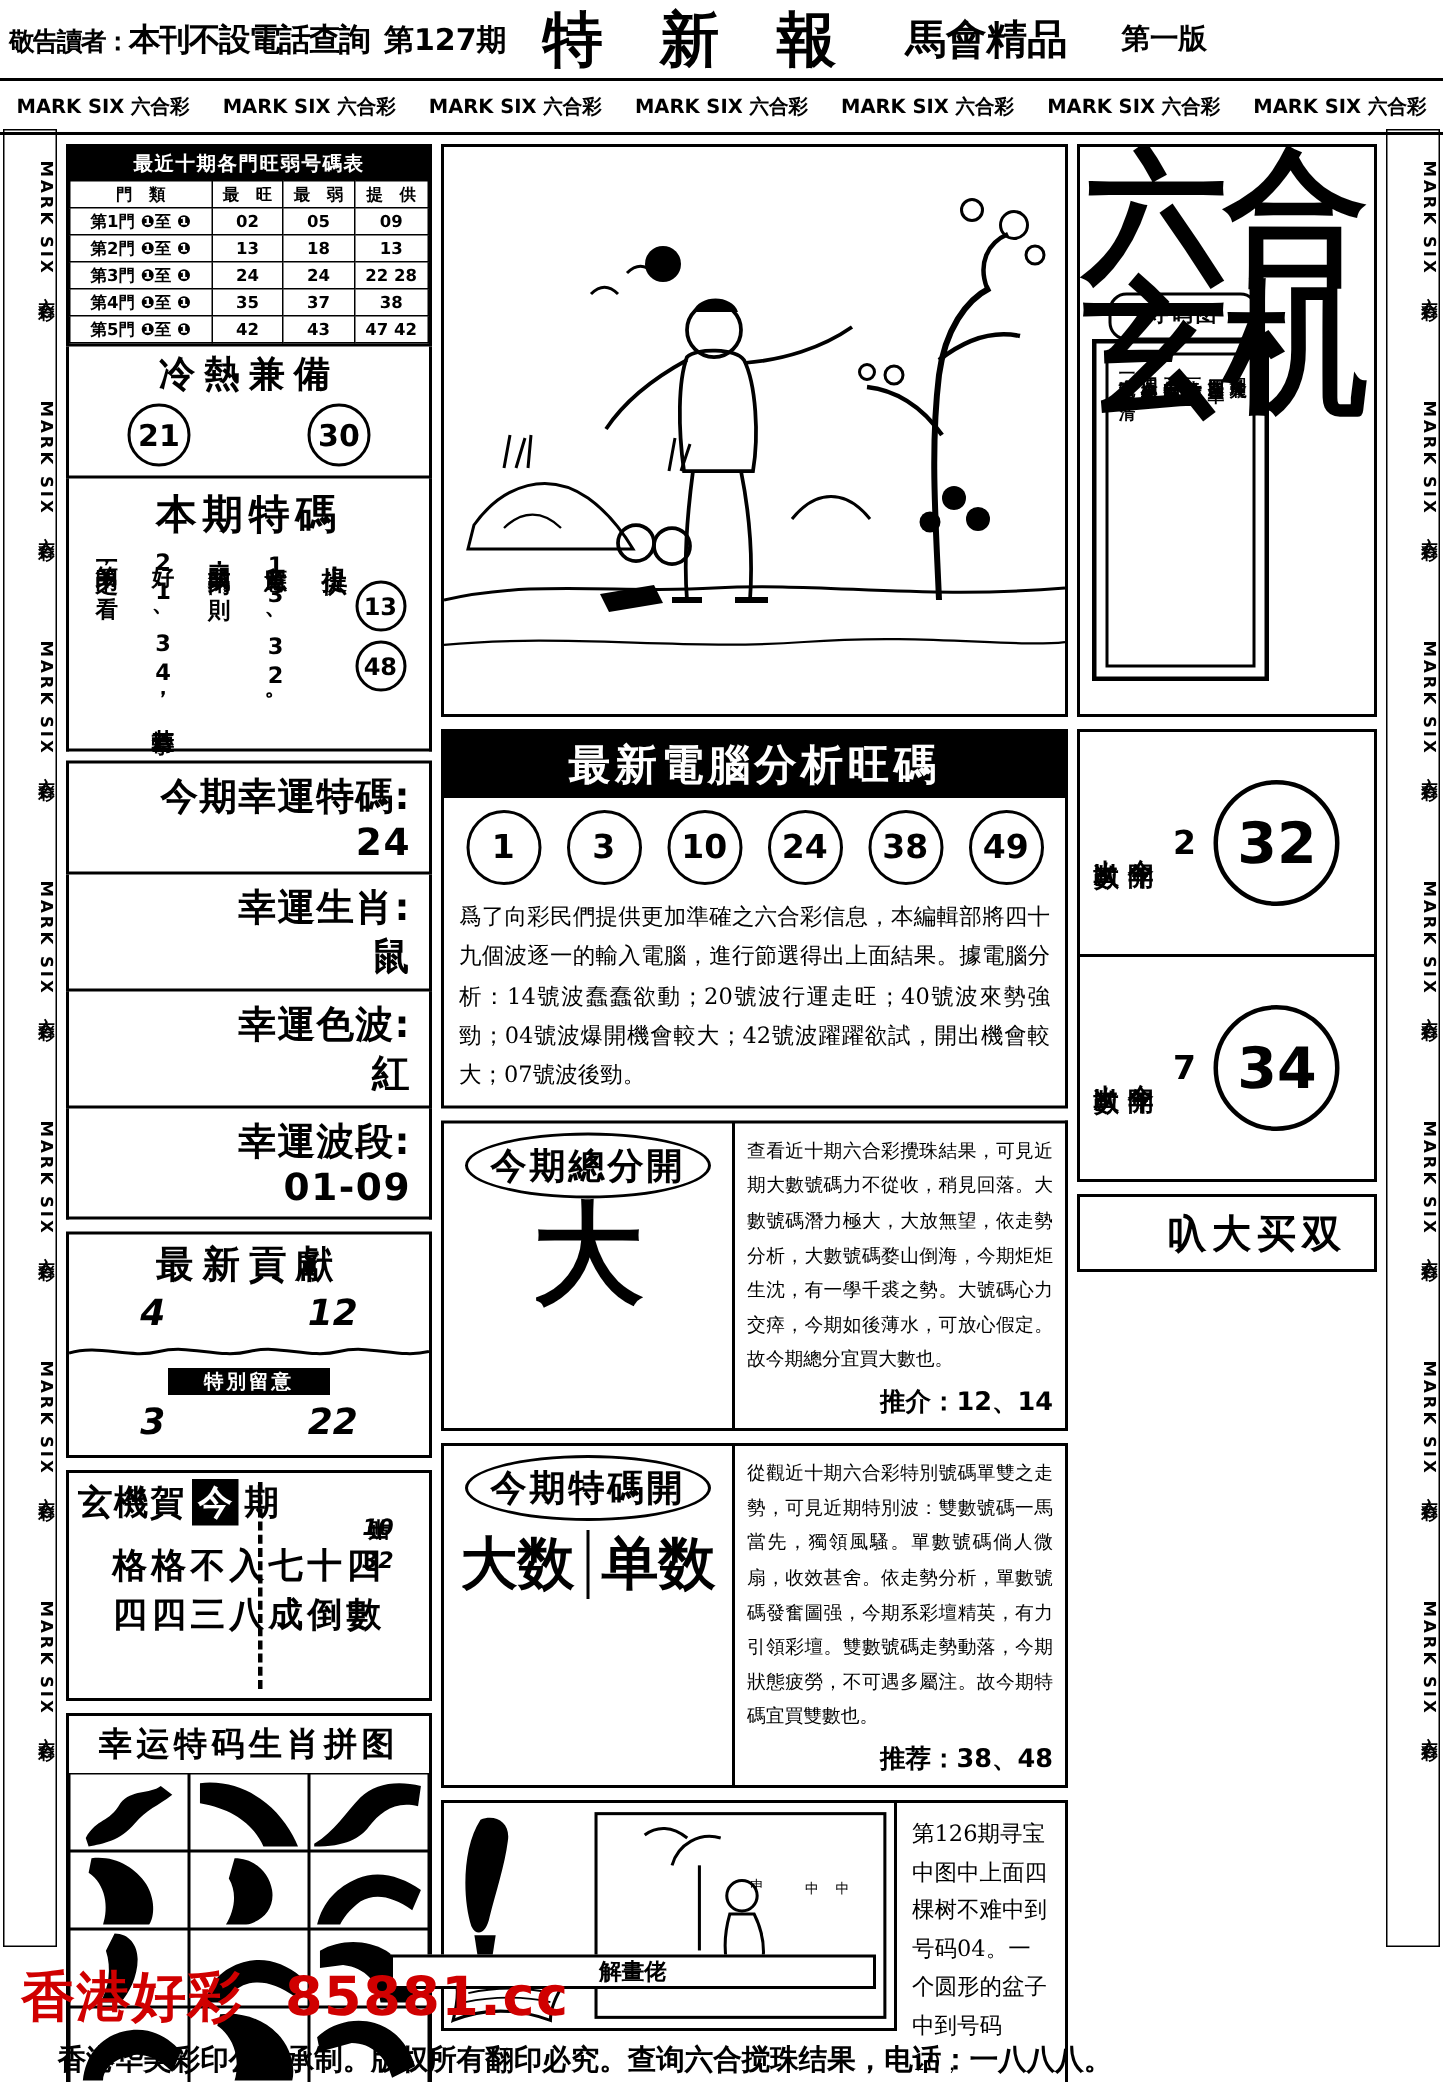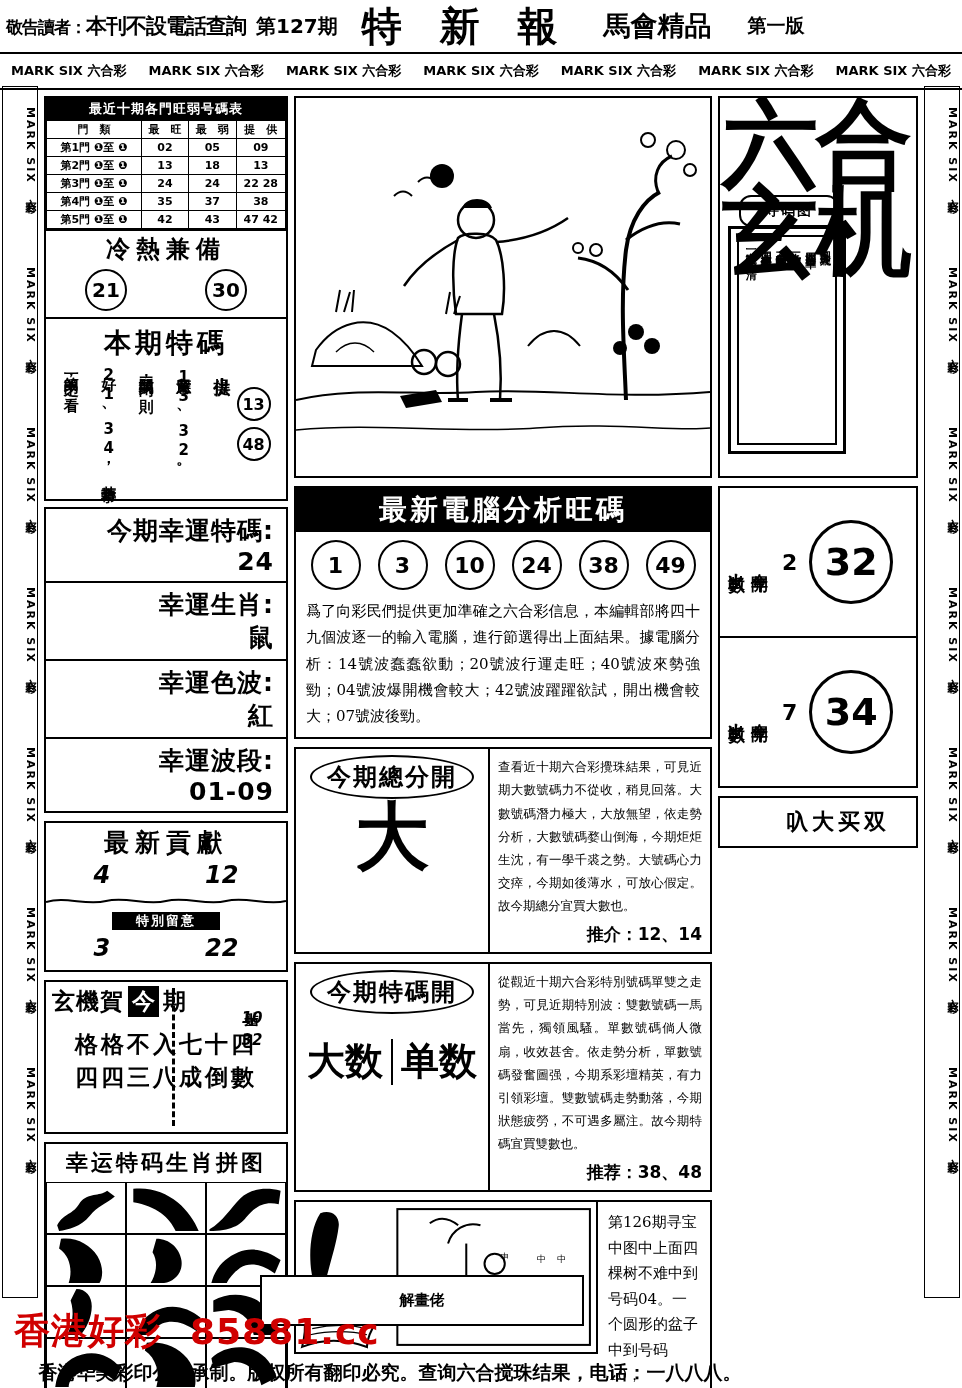--- a/index.html
+++ b/index.html
@@ -106,29 +106,29 @@
   .scroll .vt{writing-mode:vertical-rl;text-orientation:upright;font-size:11px;font-weight:bold;line-height:1.35;letter-spacing:1px;}
 
   .statbox{border:2px solid #000;border-top:none;height:148px;display:flex;align-items:center;}
   .statbox.first{border-top:2px solid #000;margin-top:8px;}
   .statbox .lbls{display:flex;margin-left:6px;}
   .statbox .lbls .v{writing-mode:vertical-rl;text-orientation:upright;font-size:17px;font-weight:bold;letter-spacing:2px;}
   .statbox .cnt{font-size:22px;font-weight:bold;margin-left:10px;}
   .statbox .big{width:78px;height:78px;border:3px solid #000;border-radius:50%;display:flex;align-items:center;justify-content:center;font-size:38px;font-weight:bold;margin-left:12px;}
 
   .rbox{border:2px solid #000;margin-top:8px;padding:4px 6px;}
-  .rbox .hh{font-size:22px;font-weight:bold;text-align:center;letter-spacing:4px;font-family:"DejaVu Serif",serif;margin-left:40px;}
+  .rbox .hh{font-size:26px;font-weight:bold;text-align:center;letter-spacing:4px;font-family:"DejaVu Serif",serif;margin-left:40px;}
 
   
   .footer-logo{position:absolute;left:0;bottom:34px;width:962px;height:46px;display:flex;align-items:center;}
   .fl-1{font-size:36px;font-weight:bold;color:#d00000;margin-left:14px;letter-spacing:1px;font-family:"DejaVu Serif",serif;}
   .fl-2{font-size:36px;font-weight:bold;color:#d00000;margin-left:28px;letter-spacing:1px;}
   .footline{position:absolute;left:0;bottom:2px;width:780px;text-align:center;font-size:19px;font-weight:bold;letter-spacing:0px;}
 
-  .botstrip{position:absolute;left:260px;bottom:62px;width:320px;border:2px solid #000;text-align:center;font-size:15px;font-weight:bold;padding:14px 0;background:#fff;}
+  .botstrip{position:absolute;left:260px;bottom:62px;width:320px;border:2px solid #000;text-align:center;font-size:15px;font-weight:bold;padding:0 0;background:#fff;}
 </style>
 </head>
 <body>
 
 <div class="page">
 
   <div class="topbar">
     <div class="tb-note">
       <span>敬告讀者：</span><b>本刊不設電話查詢</b>
     </div>
@@ -405,21 +405,21 @@
       </div>
       <div class="txtbox">
         <p>查看近十期六合彩攪珠結果，可見近期大數號碼力不從收，稍見回落。大數號碼潛力極大，大放無望，依走勢分析，大數號碼婺山倒海，今期炬炬生沈，有一學千裘之勢。大號碼心力交瘁，今期如後薄水，可放心假定。故今期總分宜買大數也。</p>
         <div class="reco">推介：12、14</div>
       </div>
     </div>
 
     <div class="twobox">
       <div class="bigbox">
         <div class="oval">今期特碼開</div>
-        <div class="twochar" style="margin-top:22px;">
+        <div class="twochar" style="margin-top:3px;">
           <span>大数</span>
           <span class="sep"></span>
           <span>单数</span>
         </div>
       </div>
       <div class="txtbox">
         <p>從觀近十期六合彩特別號碼單雙之走勢，可見近期特別波：雙數號碼一馬當先，獨領風騷。單數號碼倘人微扇，收效甚舍。依走勢分析，單數號碼發奮圖强，今期系彩壇精英，有力引領彩壇。雙數號碼走勢動落，今期狀態疲勞，不可遇多屬注。故今期特碼宜買雙數也。</p>
         <div class="reco">推荐：38、48</div>
       </div>
     </div>

